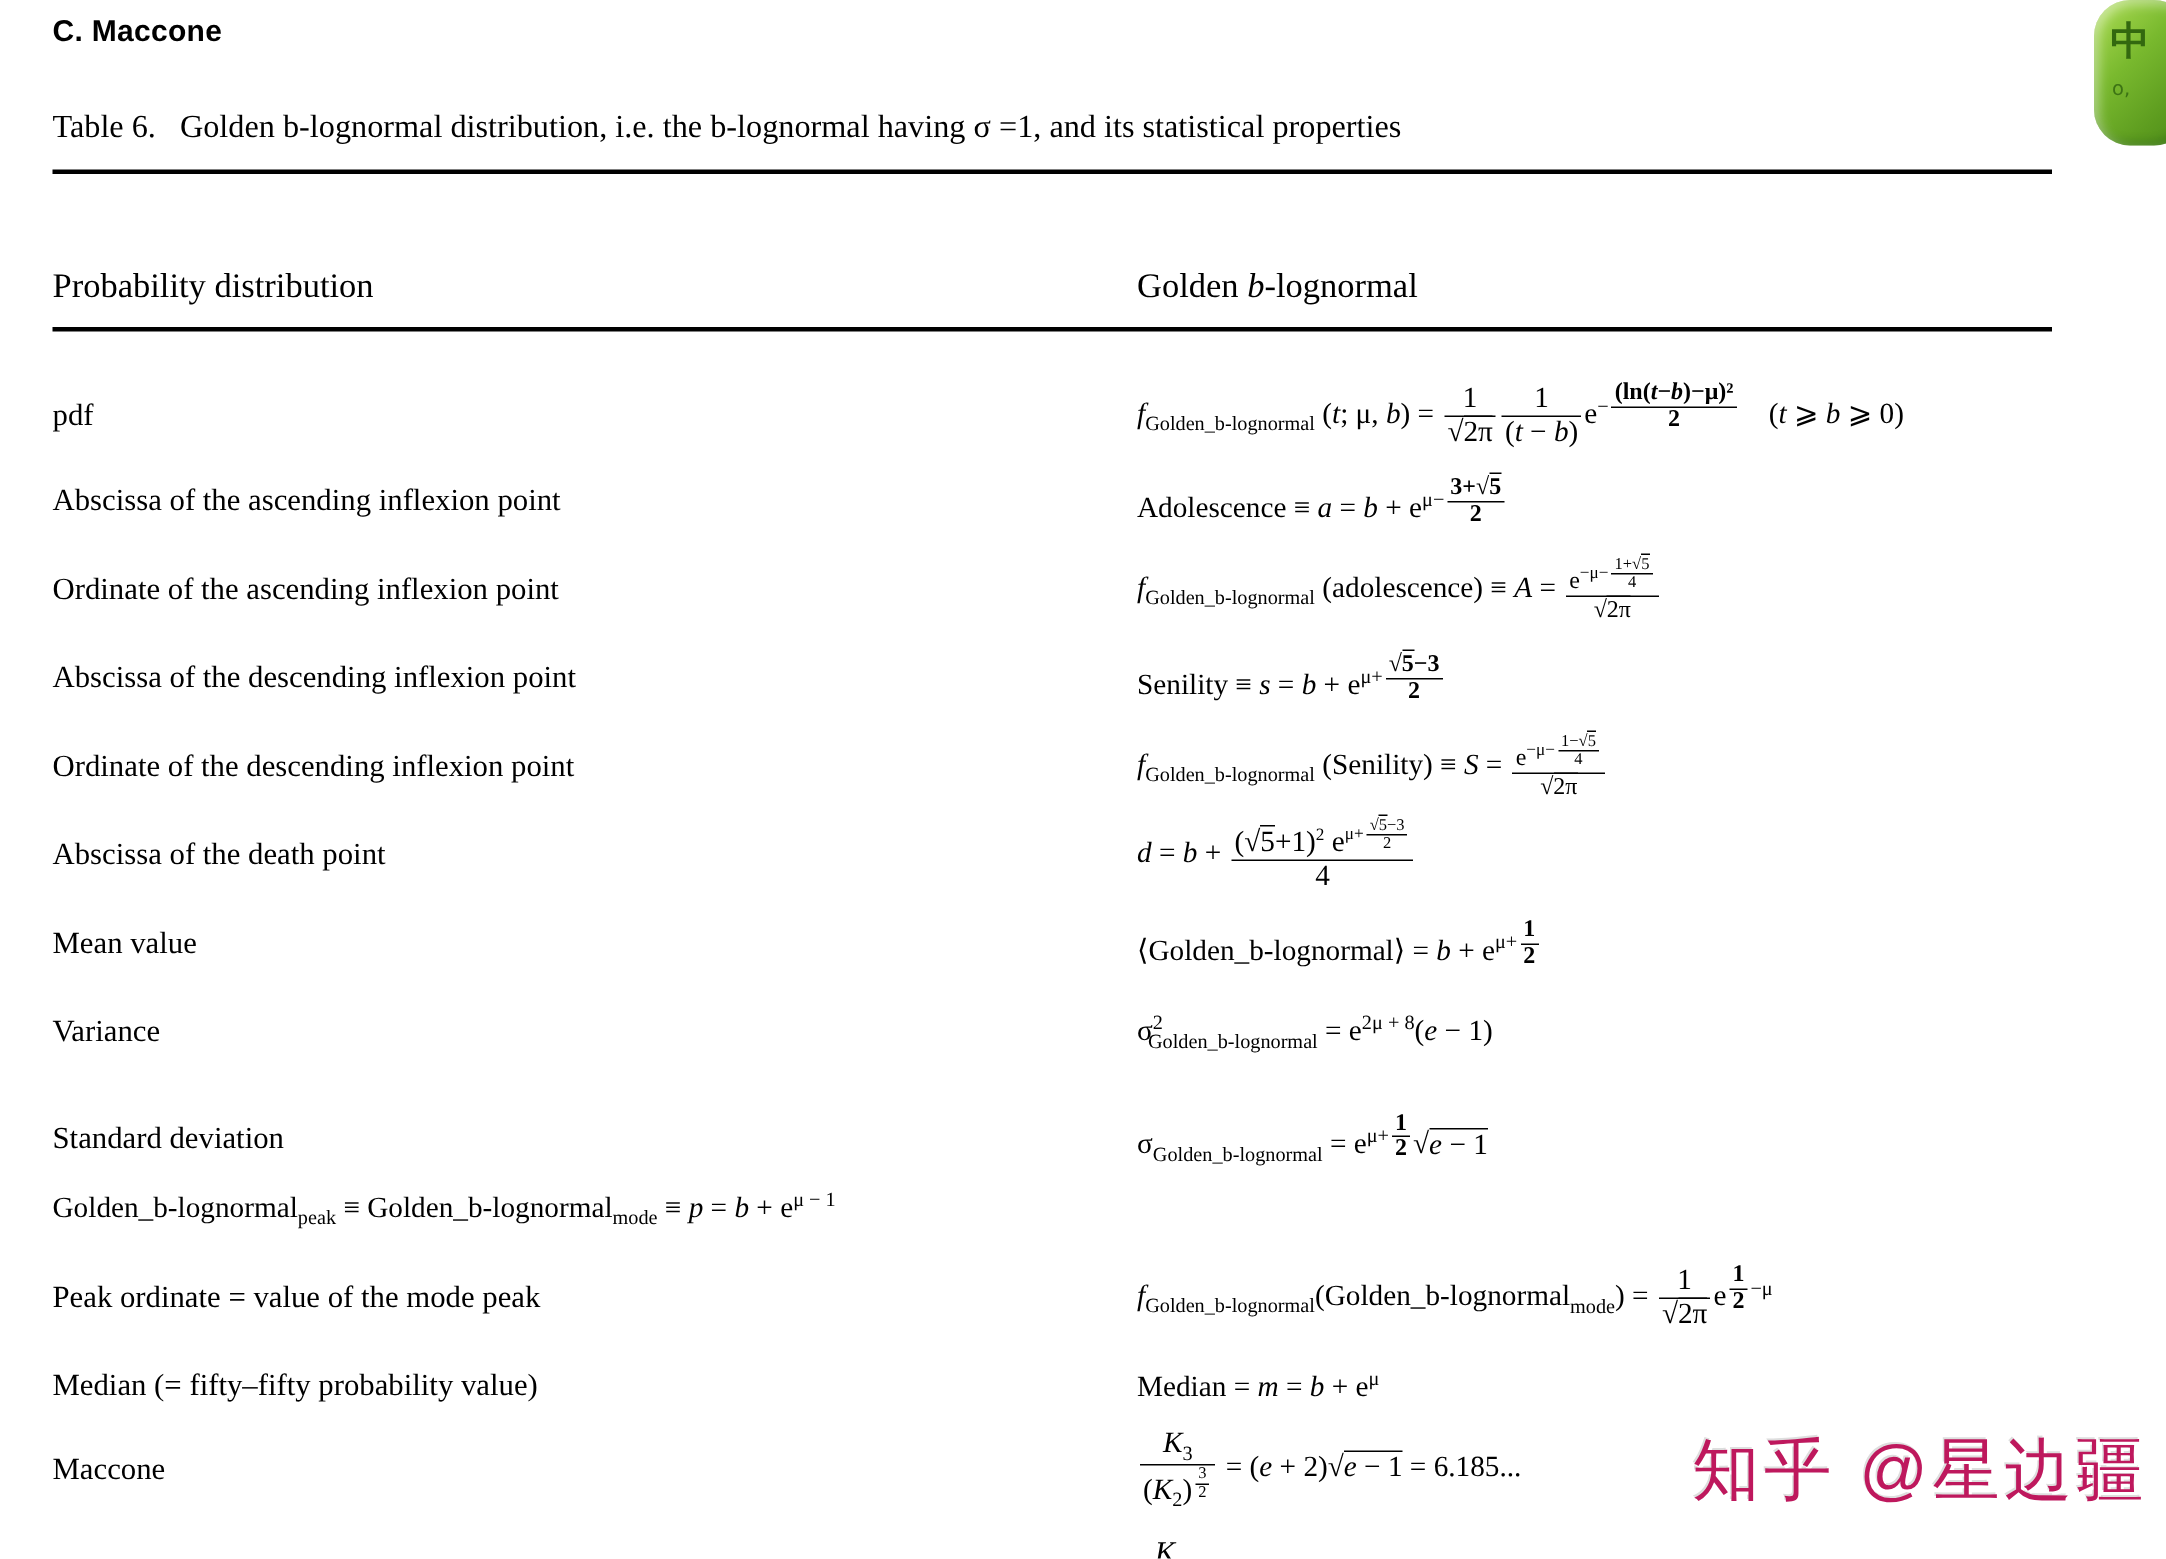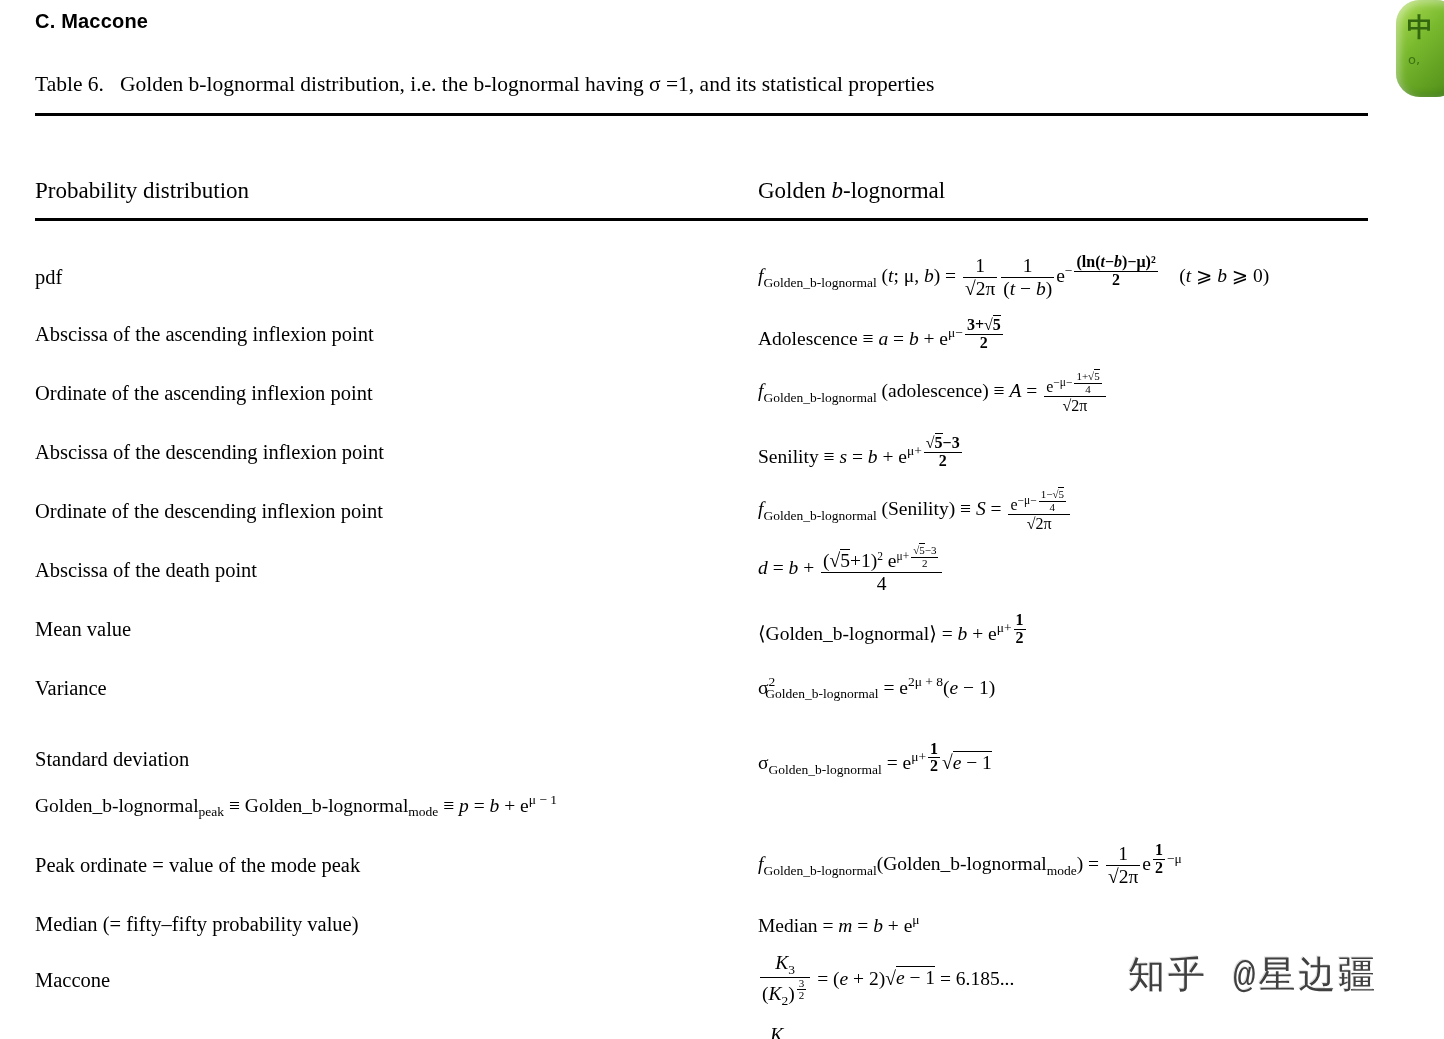--- a/index.html
+++ b/index.html
@@ -57,23 +57,23 @@
   sup.x2{font-size:11.5px;}
   sup.x2 .fr{vertical-align:middle;}
   sub.gb{font-size:13.5px;}
   sub.sb{font-size:13.5px;margin-top:20px;}
   sup.v2{font-size:13.5px;margin-right:-10px;}
   .sq{white-space:nowrap;}
   .ov{border-top:1.5px solid #000;}
   .cutoff{position:absolute;left:770px;top:1024px;font-size:20px;font-style:italic;}
   .watermark{
     position:absolute;left:1128px;top:950px;
-    font-family:Liberation Mono, monospace;
-    font-size:37px;letter-spacing:3px;
-    color:#404040;text-shadow:2px 2px 0 #ffffff,-1px -1px 0 #dedede;
+    font-family:Liberation Sans, sans-serif;
+    font-size:45px;letter-spacing:3px;
+    color:#be185d;text-shadow:2px 2px 0 #ffffff,-1px -1px 0 #dedede;
   }
 </style>
 </head>
 <body>
 
 <div class="author">C. Maccone</div>
 
 <div class="badge">
   <span class="zh">中</span>
   <span class="dot">o,</span>

